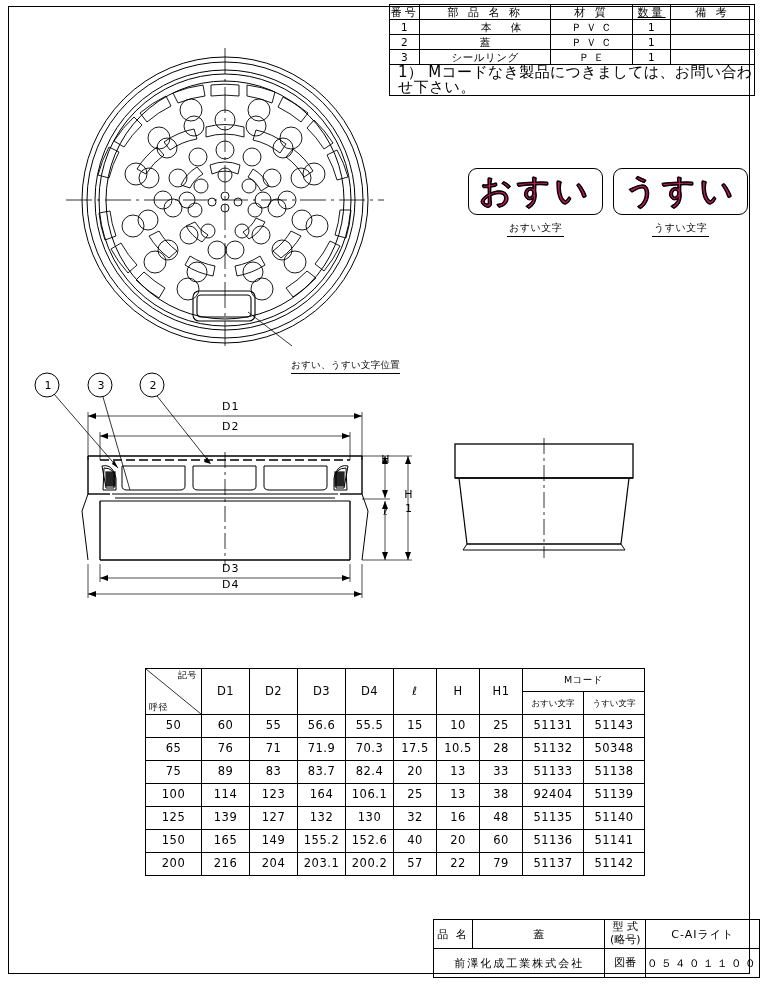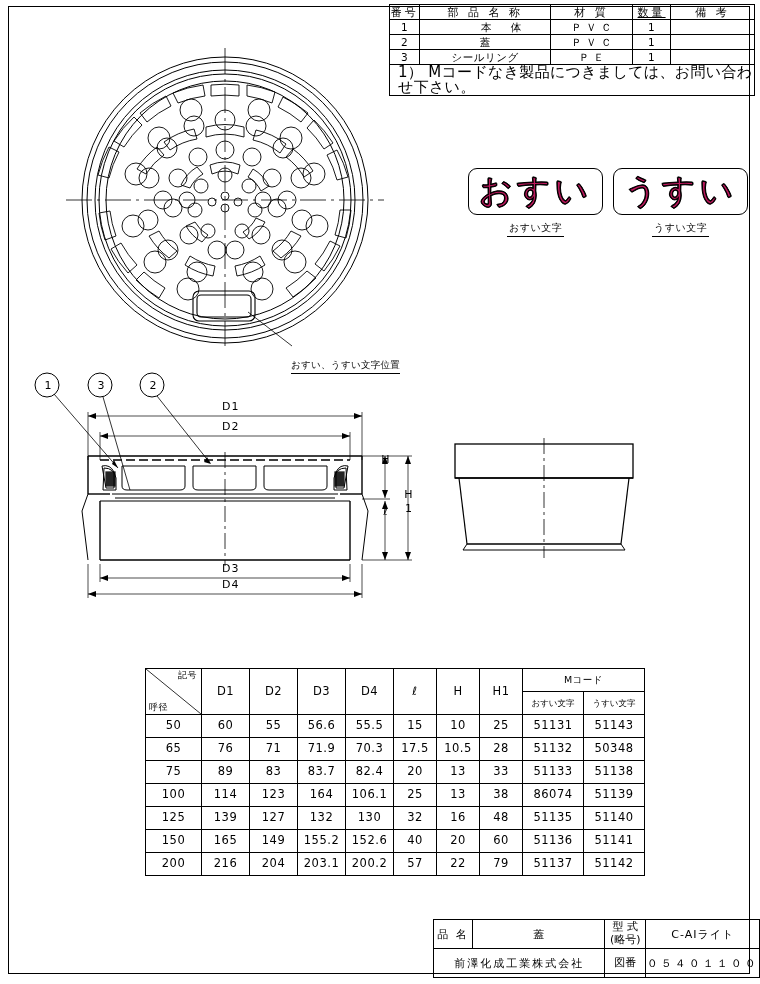--- a/index.html
+++ b/index.html
@@ -447,21 +447,21 @@
     </tr>
     <tr>
       <td>100</td>
       <td>114</td>
       <td>123</td>
       <td>164</td>
       <td>106.1</td>
       <td>25</td>
       <td>13</td>
       <td>38</td>
-      <td>86074</td>
+      <td>92404</td>
       <td>51139</td>
     </tr>
     <tr>
       <td>125</td>
       <td>139</td>
       <td>127</td>
       <td>132</td>
       <td>130</td>
       <td>32</td>
       <td>16</td>

